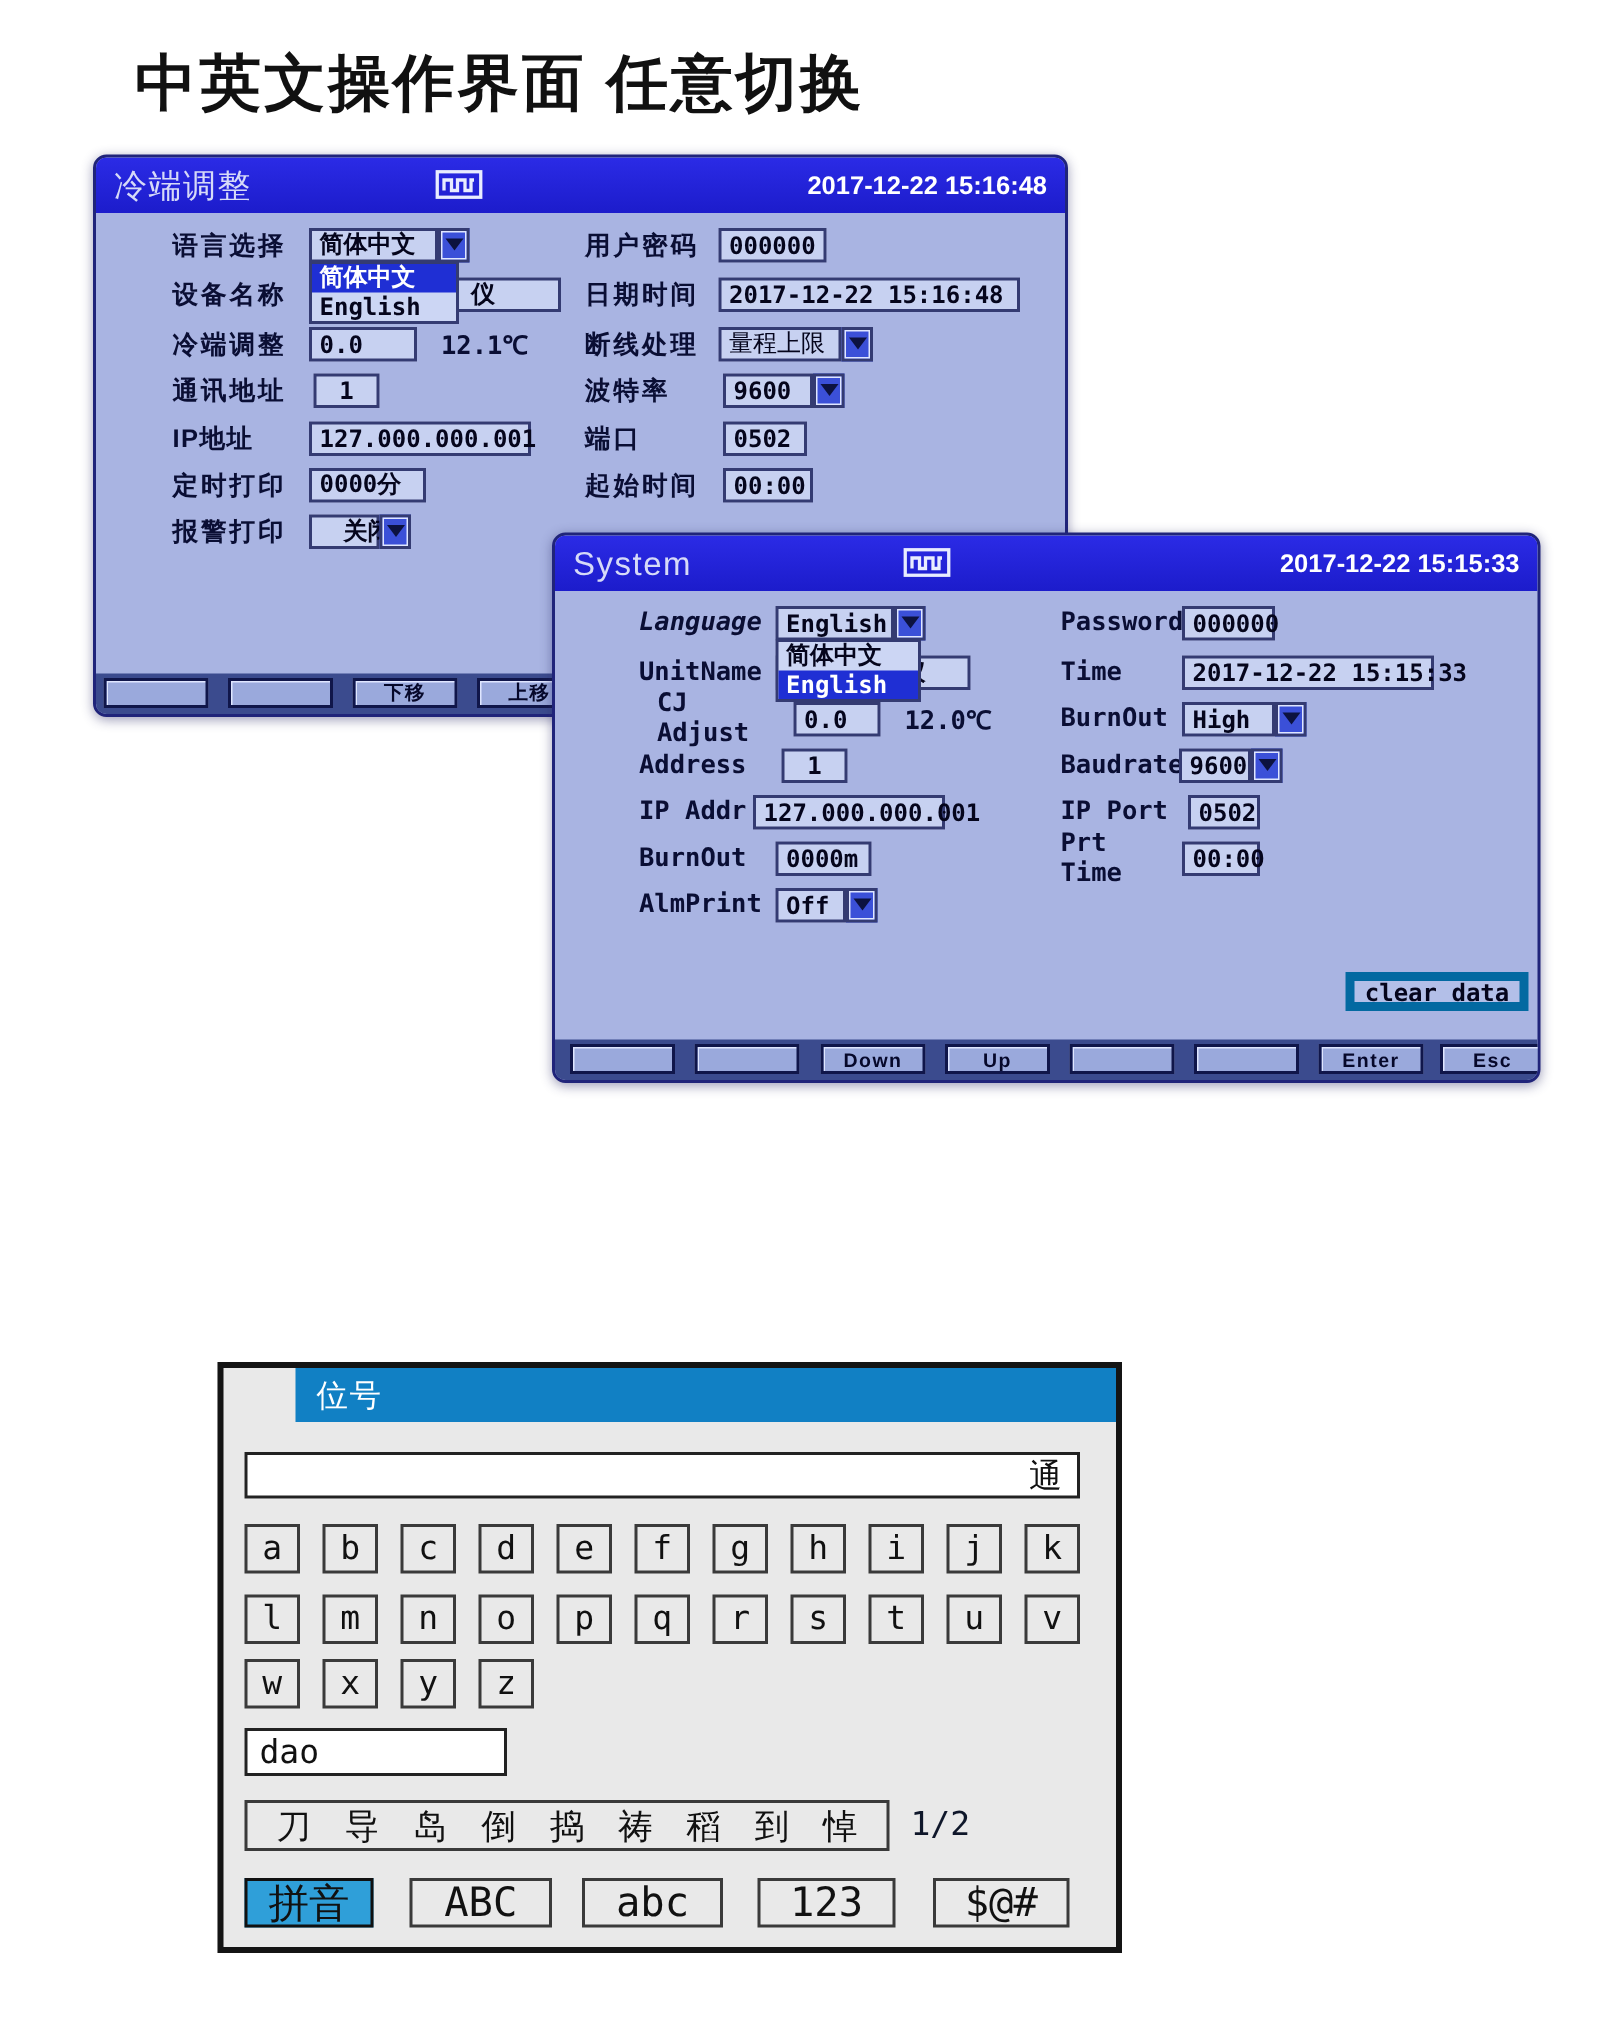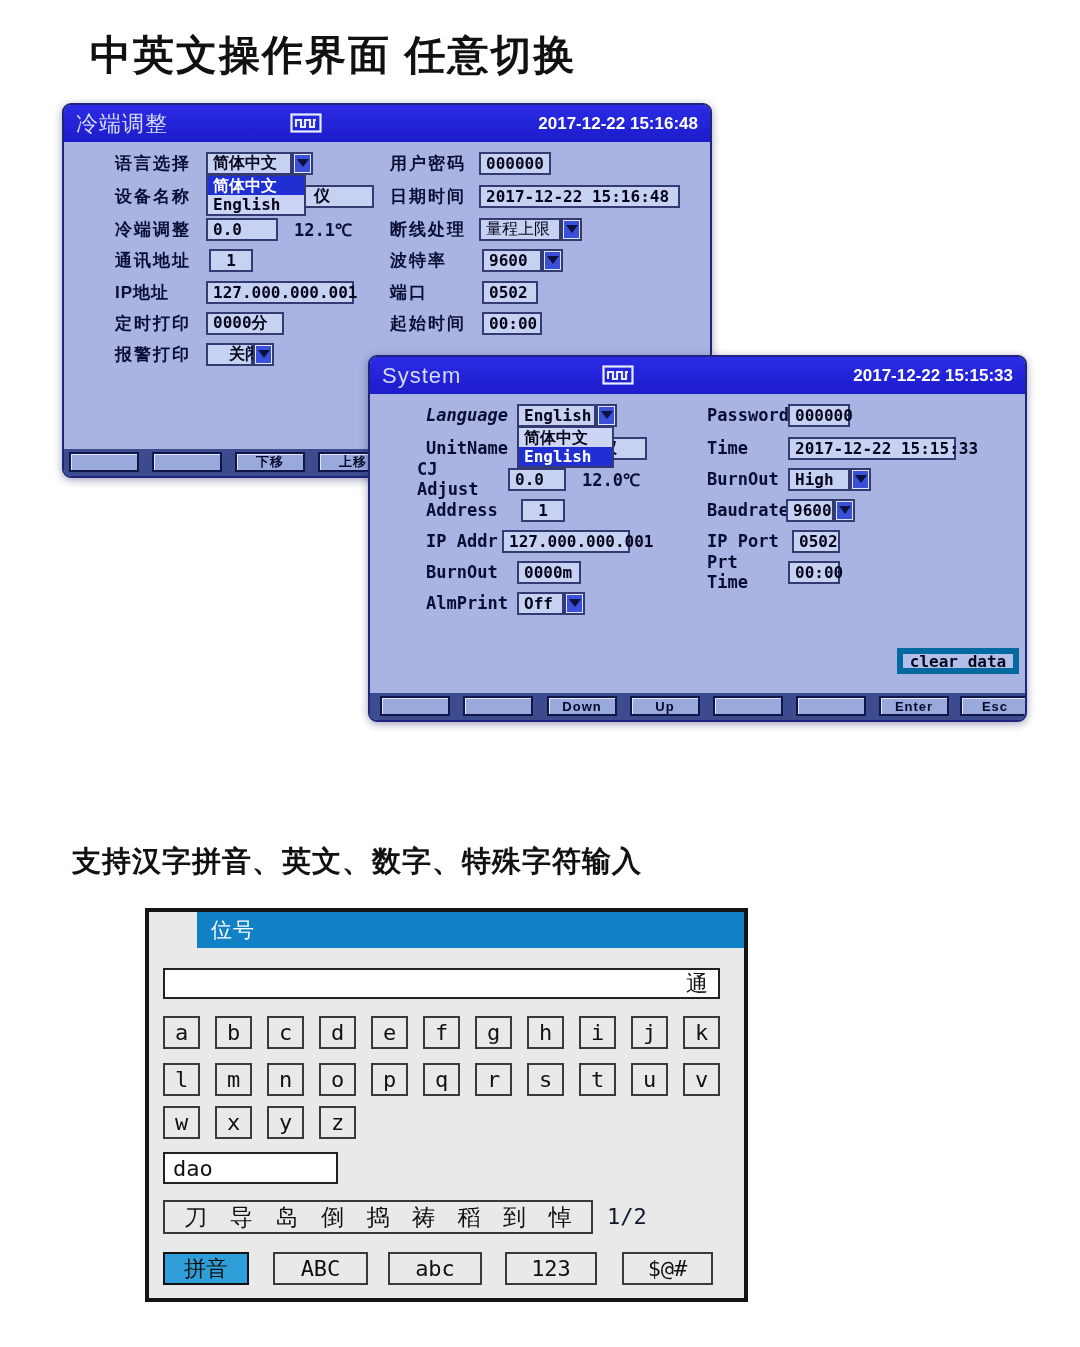--- a/index.html
+++ b/index.html
@@ -70,21 +70,21 @@
          font-size:22px; color:#111; }
   .kb-comp { position:absolute; left:14px; top:240px; width:175px; height:32px; background:#fff;
              border:2px solid #222; display:flex; align-items:center; padding:0 8px;
              font-family:"DejaVu Sans Mono", monospace; font-size:22px; color:#111; }
   .kb-cands { position:absolute; left:14px; top:288px; width:430px; height:34px; border:2px solid #3a3a3a;
               display:flex; align-items:center; justify-content:space-around; padding:0 8px; }
   .cand { font-size:23px; color:#111; }
   .kb-pageind { position:absolute; left:458px; top:292px; font-family:"DejaVu Sans Mono", monospace;
                 font-size:22px; color:#0f172a; }
   .mode-btn { position:absolute; top:340px; height:33px; border:2px solid #3a3a3a; background:#e9e9e9;
-              display:flex; align-items:center; justify-content:center; font-size:22px; color:#111;
+              display:flex; align-items:center; justify-content:center; font-size:27px; color:#111;
               font-family:"DejaVu Sans Mono", monospace; }
   .mode-btn.cjk { font-family:"Liberation Sans", sans-serif; }
   .mode-btn.active { background:#2f9fd9; border-color:#111; }
 </style>
 </head>
 <body>
 
 <div class="page">
 
   <div class="page-title">中英文操作界面 任意切换</div>
@@ -223,21 +223,21 @@
     <div class="ddl" style="left:147px; top:69px; width:97px;">
       <div class="ddi" style="font-family:'Liberation Sans',sans-serif;">简体中文</div>
       <div class="ddi selected">English</div>
     </div>
 
     <div class="r" style="left:56px; top:79px;">
       <span class="lbl lbl-en" style="width:91px;">UnitName</span>
       <span class="fv rightpad" style="width:130px; padding-right:28px; font-family:'Liberation Sans',sans-serif;">仪</span>
     </div>
 
-    <div class="r" style="left:47px; top:110px;">
+    <div class="r" style="left:68px; top:110px;">
       <span class="lbl lbl-en" style="width:91px;">CJ Adjust</span>
       <span class="fv" style="width:58px;">0.0</span>
       <span class="suffix">12.0℃</span>
     </div>
 
     <div class="r" style="left:56px; top:141px;">
       <span class="lbl lbl-en" style="width:95px;">Address</span>
       <span class="fv center" style="width:44px;">1</span>
     </div>
 
@@ -308,21 +308,20 @@
       <button class="bbtn" style="left:93px;"></button>
       <button class="bbtn" style="left:177px;">Down</button>
       <button class="bbtn" style="left:260px;">Up</button>
       <button class="bbtn" style="left:343px;"></button>
       <button class="bbtn" style="left:426px;"></button>
       <button class="bbtn" style="left:509px;">Enter</button>
       <button class="bbtn" style="left:590px;">Esc</button>
     </footer>
   </section>
 
-  <div class="sec2-sub">支持汉字拼音、英文、数字、特殊字符输入</div>
 
   <section class="kb">
     <div class="kb-title">位号</div>
 
     <div class="kb-input">通</div>
 
     <div class="krow" style="top:104px;">
 
     <button class="key">a</button>
         <button class="key">b</button>

